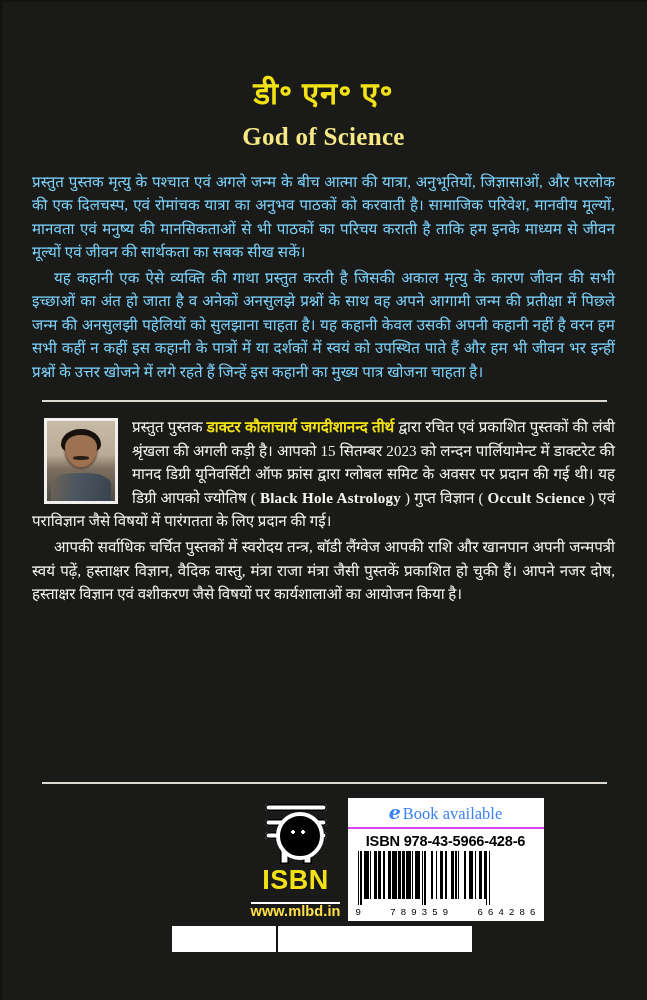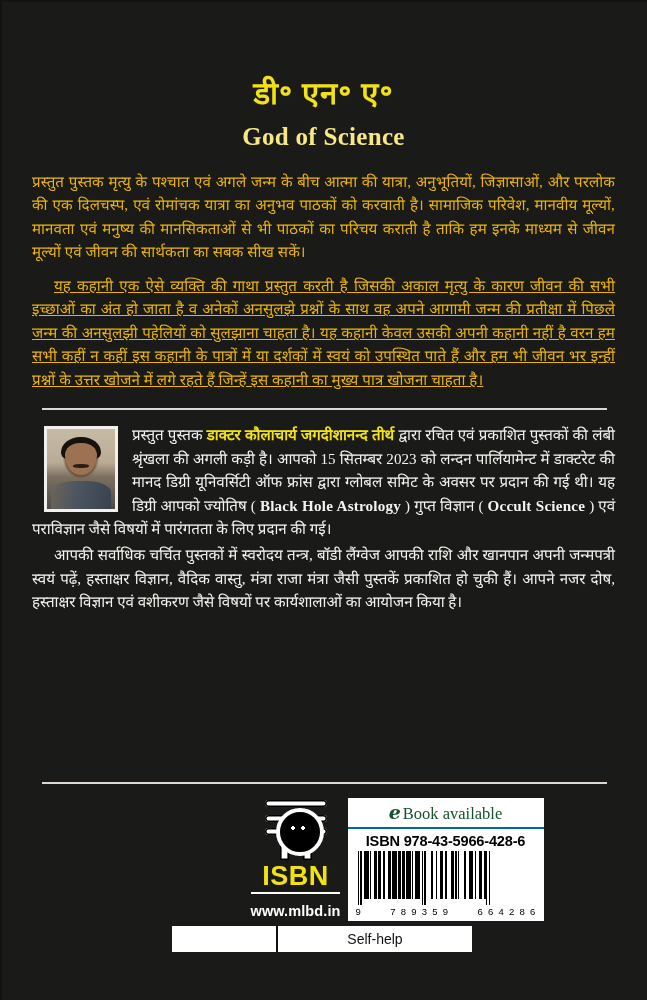--- a/index.html
+++ b/index.html
@@ -54,29 +54,29 @@
     color: #f6e884;
     font-size: 25px;
     margin-top: 12px;
     font-weight: 700;
     letter-spacing: 0.3px;
   }
 
   
   .blurb {
     margin-top: 20px;
-    color: #eab308;
+    color: #7dd3fc;
     font-size: 15.1px;
     line-height: 1.56;
     text-align: justify;
     text-justify: inter-word;
     letter-spacing: 0.1px;
   }
   .blurb p { margin: 0; }
-  .blurb p + p { margin-top: 10px; text-indent: 22px; text-decoration: underline; }
+  .blurb p + p { margin-top: 2px; text-indent: 22px; }
 
   .rule {
     height: 2px;
     background: #ddd9d2;
     margin: 16px 8px 0 10px;
   }
 
   
   .author-block {
     margin-top: 14px;
@@ -201,41 +201,41 @@
   .emblem .leg.l2 { left: 40px; }
   .mlbd {
     color: #f2e215;
     font-family: "Liberation Sans", sans-serif;
     font-weight: 700;
     font-size: 27px;
     line-height: 1;
     letter-spacing: 0.5px;
   }
   .mlbd-url {
-    color: #ffffff;
+    color: #fde047;
     font-family: "Liberation Sans", sans-serif;
     font-weight: 700;
     font-size: 14.5px;
     line-height: 1.1;
     border-top: 2px solid #ffffff;
-    padding-top: 10px;
-    margin-top: 2px;
+    padding-top: 0;
+    margin-top: 8px;
     letter-spacing: 0.1px;
   }
   .barcode-card {
     width: 196px;
     background: #ffffff;
     display: flex;
     flex-direction: column;
   }
   .ebook-bar {
-    border-bottom: 2px solid #0369a1;
+    border-bottom: 2px solid #d946ef;
     text-align: center;
     padding: 3px 0 3px;
-    color: #14532d;
+    color: #3b82f6;
     font-size: 16.5px;
     font-family: "Liberation Serif", "DejaVu Serif", serif;
     white-space: nowrap;
   }
   .ebook-bar .e-glyph {
     font-style: italic;
     font-weight: 700;
     font-size: 19px;
     font-family: "DejaVu Serif", serif;
     padding-right: 2px;
@@ -417,17 +417,16 @@
               <span>2</span>
               <span>8</span>
               <span>6</span>
             </span>
         </div>
       </div>
     </div>
 
     <div class="cat-row">
       <div class="cat-left"></div>
-      <div class="cat-right">Self-help</div>
     </div>
   </div>
 
 </div>
 
 </body></html>

